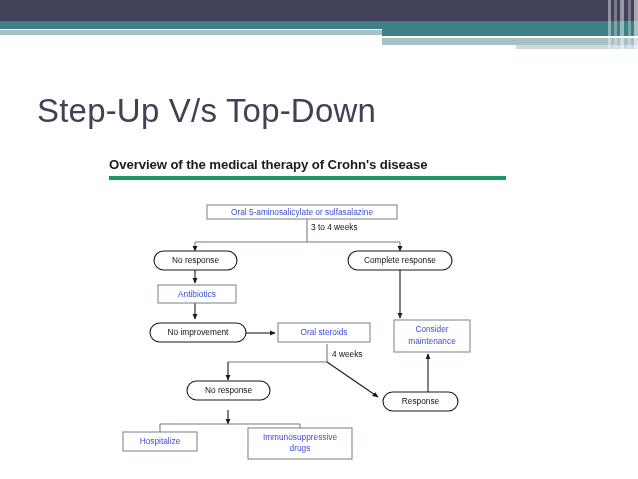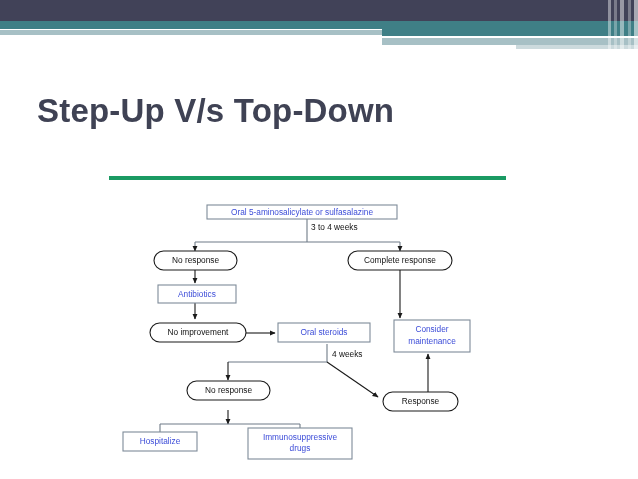--- a/index.html
+++ b/index.html
@@ -73,21 +73,21 @@
   .vs4 { left: 628px; width: 3px; background: rgba(255,255,255,0.30); }
   .vs5 { left: 634px; width: 4px; background: rgba(255,255,255,0.55); }
 
   
   .slide-title {
     position: absolute;
     left: 37px;
     top: 92px;
     font-size: 33px;
     color: #3f4254;
-    font-weight: 700;
+    font-weight: 400;
     letter-spacing: 0.2px;
     white-space: nowrap;
   }
 
   
   .diagram {
     position: absolute;
     left: 100px;
     top: 152px;
     width: 420px;
@@ -176,20 +176,21 @@
   <div class="vstripe vs2"></div>
   <div class="vstripe vs3"></div>
   <div class="vstripe vs4"></div>
   <div class="vstripe vs5"></div>
 </div>
 
 <div class="slide-title">Step-Up V/s Top-Down</div>
 
 <div class="diagram">
 
+  <div class="diagram-heading">Overview of the medical therapy of Crohn's disease</div>
   <div class="heading-rule"></div>
 
   <svg class="flow" viewBox="0 0 420 315">
     <defs>
       <marker id="ah" markerWidth="7" markerHeight="7" refX="5.4" refY="2.6" orient="auto" markerUnits="userSpaceOnUse">
         <path d="M0,0 L6,2.6 L0,5.2 z" fill="#1a1a1a"></path>
       </marker>
     </defs>
 
     <path class="conn" d="M207,67 L207,90"></path>

